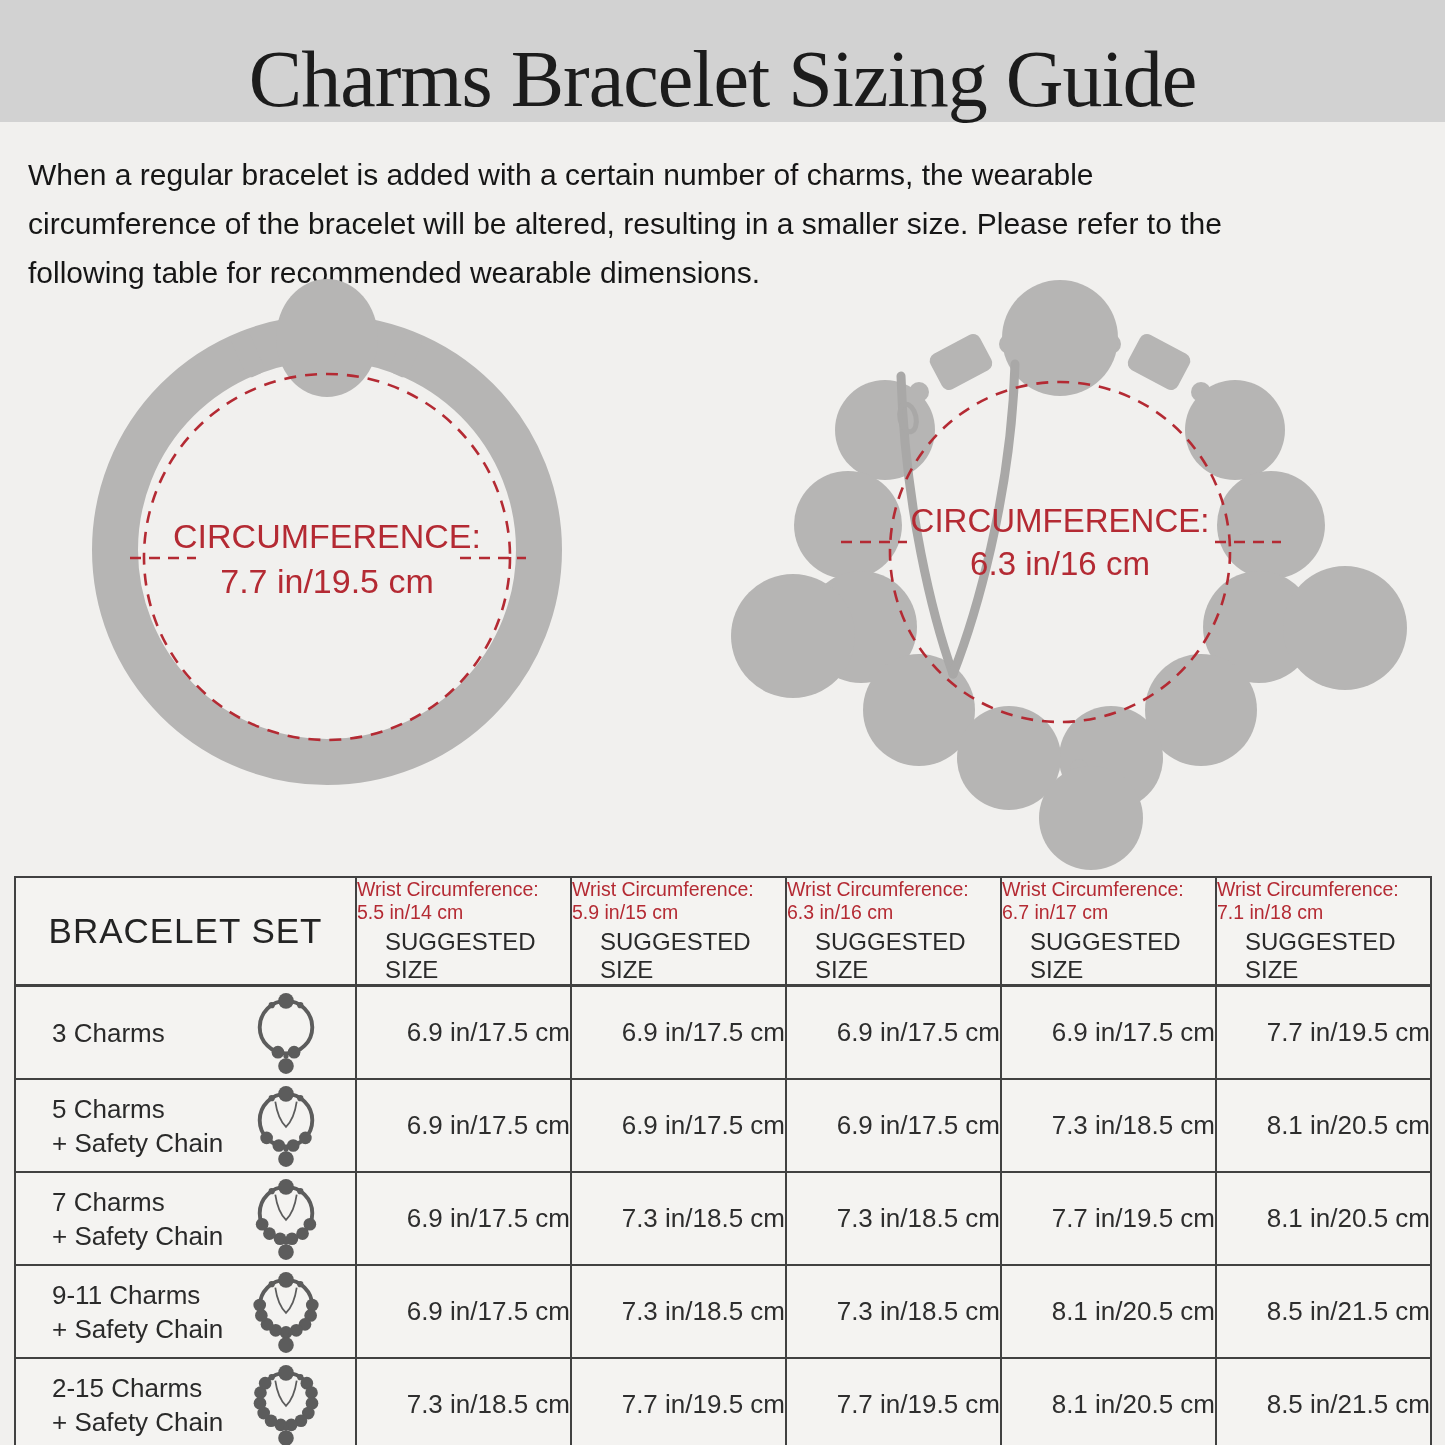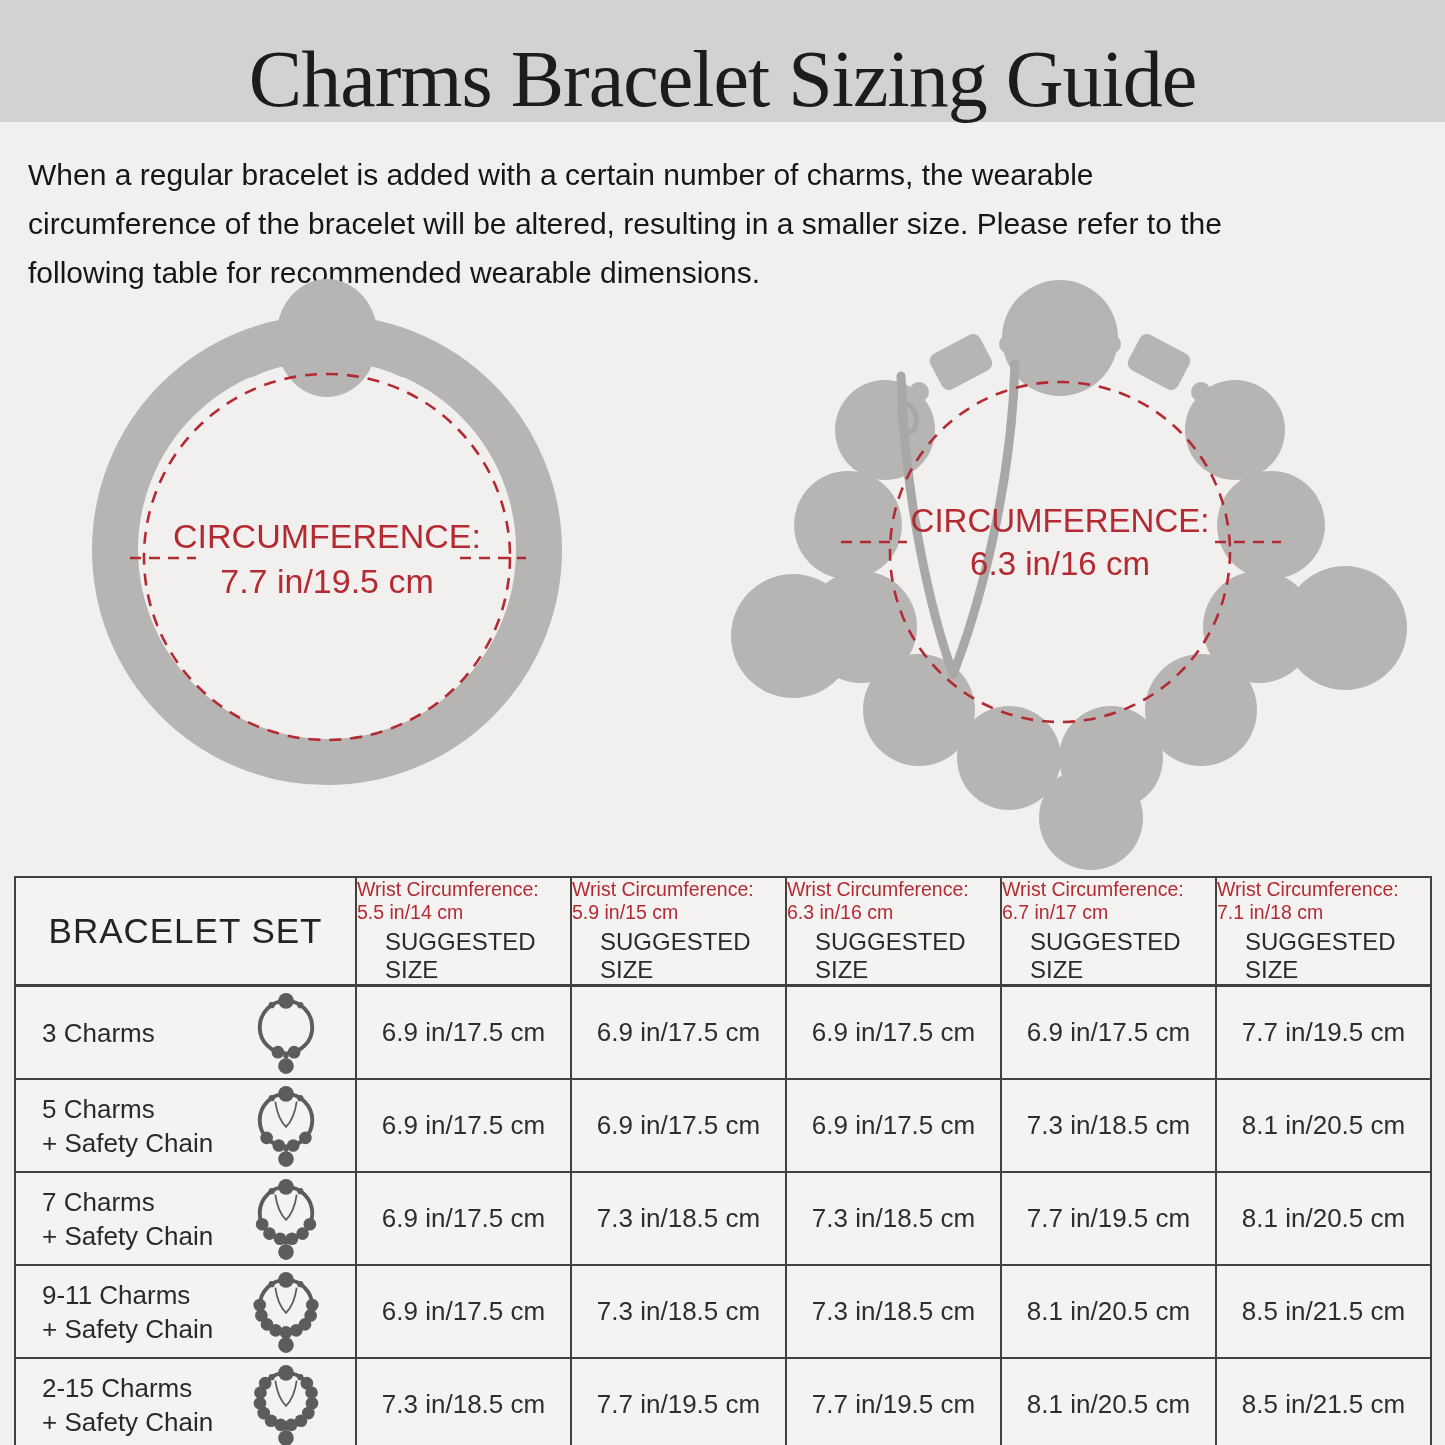--- a/index.html
+++ b/index.html
@@ -30,23 +30,23 @@
     border-collapse:collapse;table-layout:fixed;background:#f4f3f1;
   }
   table.size th, table.size td{border:2px solid #414141;padding:0;vertical-align:middle;}
   table.size tr.head th{border-bottom:3px solid #414141;height:100px;}
   col.c0{width:341px;} col.cv{width:215px;}
   th.bset{font-size:35px;font-weight:normal;color:#232323;letter-spacing:1px;text-align:center;}
   th.szh{text-align:left;padding:6px 4px 6px 12px;font-weight:normal;border-radius:20px;}
   th.szh .r{display:block;color:#b42a33;font-size:19.5px;line-height:23px;}
   th.szh .s{display:block;color:#2a2a2a;font-size:24px;line-height:28px;margin-top:4px;margin-left:28px;}
   td.lblcell{position:relative;height:91px;}
-  td.lblcell .lbl{padding-left:26px;color:#2a2a2a;font-size:26px;line-height:34px;}
+  td.lblcell .lbl{padding-left:36px;color:#2a2a2a;font-size:26px;line-height:34px;}
   td.lblcell .icon{position:absolute;right:32px;top:50%;transform:translateY(-50%);width:74px;height:90px;}
-  td.val{text-align:center;color:#2e2e2e;font-size:26px;}
+  td.val{text-align:right;color:#2e2e2e;font-size:26px;}
 </style>
 </head>
 <body>
 
 <div class="page">
 
   <div class="band">
     <h1>Charms Bracelet Sizing Guide</h1>
   </div>
 

